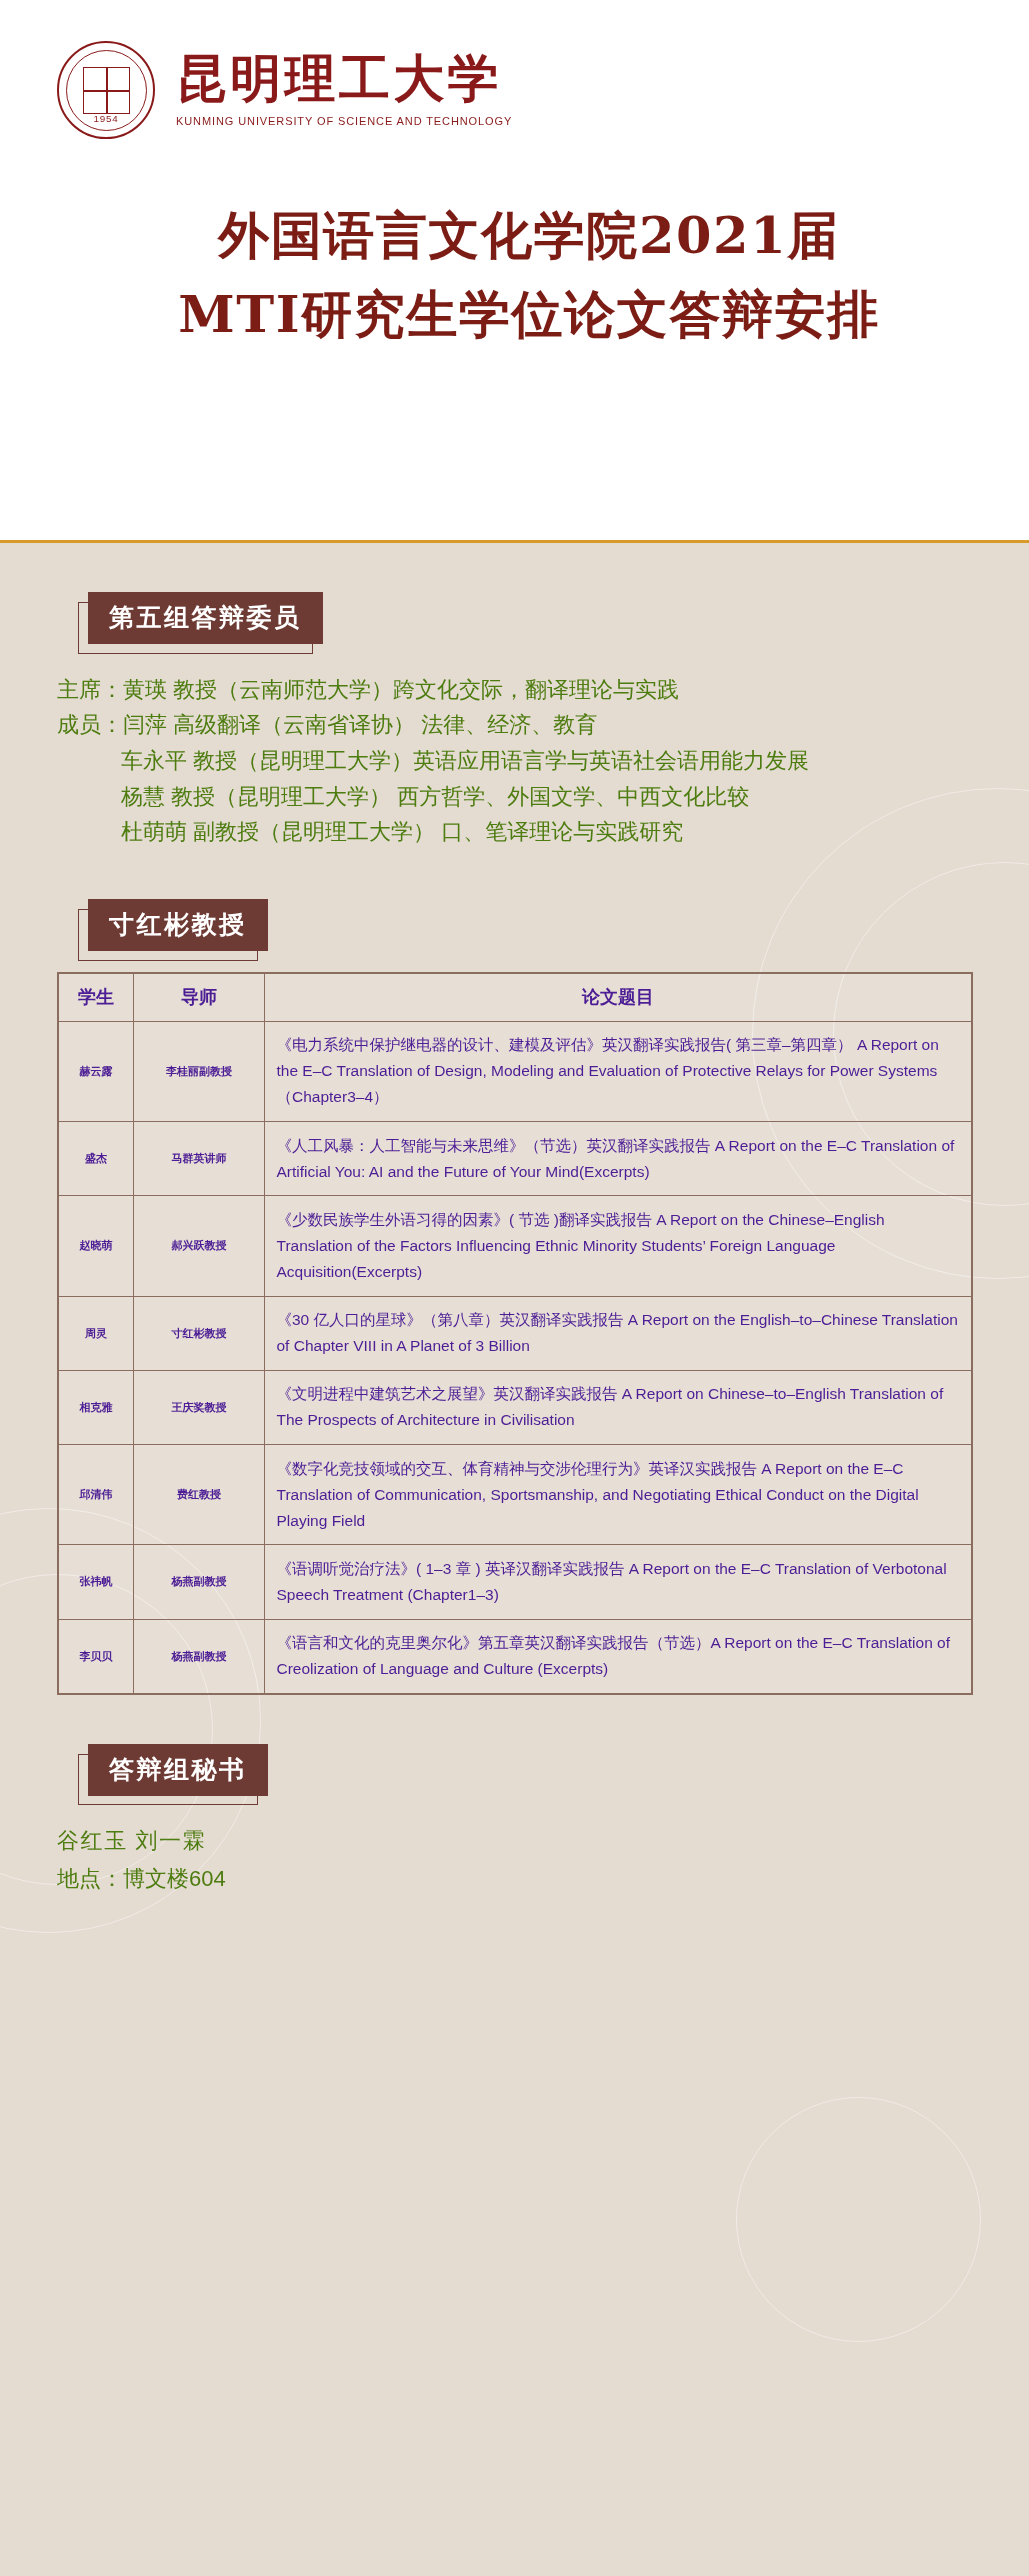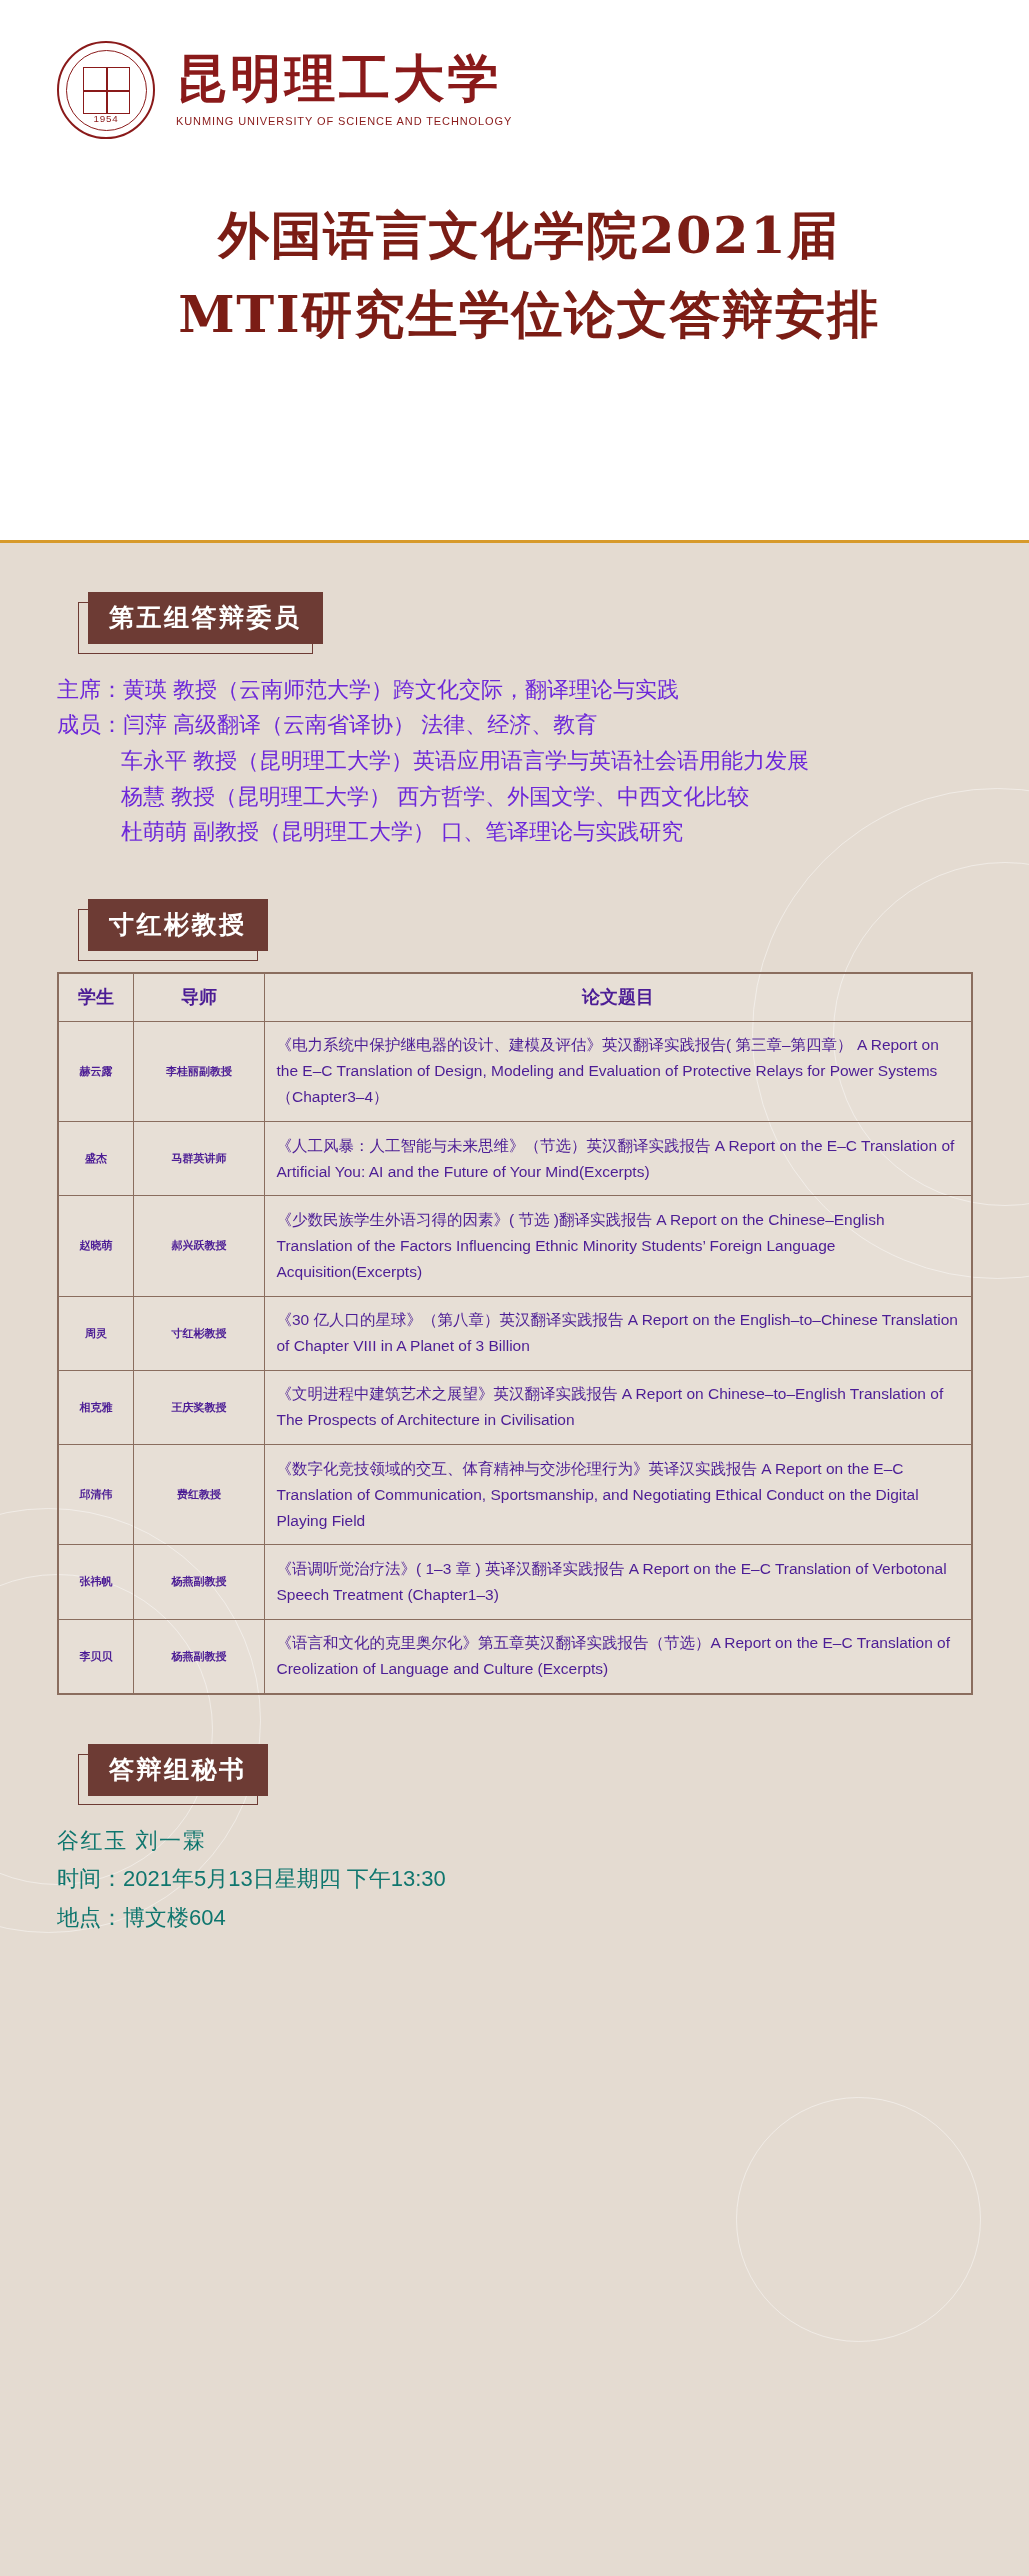--- a/index.html
+++ b/index.html
@@ -150,21 +150,21 @@
     bottom: -9.8px;
     right: 9.8px;
     border: 1.6px solid #6d3b34;
     z-index: -1;
   }
 
   
   .committee {
     margin-top: 28px;
     font-size: 22px;
-    color: #6d28d9;
+    color: #4d7c0f;
     line-height: 1.62;
   }
   .cm-row { display: flex; }
   .cm-label { flex: none; }
   .cm-text { flex: 1; }
   .cm-indent { padding-left: 64px; }
 
   
   .table-wrap {
     margin-top: 21px;
@@ -199,21 +199,21 @@
     text-align: left;
     padding: 10.6px 11.5px;
   }
   col.w-student { width: 75px; }
   col.w-advisor { width: 131px; }
 
   
   .footer-info {
     margin-top: 26px;
     font-size: 22px;
-    color: #0f766e;
+    color: #4d7c0f;
     line-height: 1.75;
   }
   .footer-names { letter-spacing: 1.6px; }
 </style>
 </head>
 <body>
 
 <div class="header">
   <div class="logo-row">
     <div class="logo-seal">
@@ -318,19 +318,18 @@
           </tr>
         </tbody>
       </table>
     </div>
 
     
     <div class="section-head offset">答辩组秘书</div>
 
     <div class="footer-info">
       <div class="footer-names">谷红玉    刘一霖</div>
-      <div>时间：2021年5月13日星期四 下午13:30</div>
       <div>地点：博文楼604</div>
     </div>
 
   </div>
 </div>
 
 
 </body></html>

